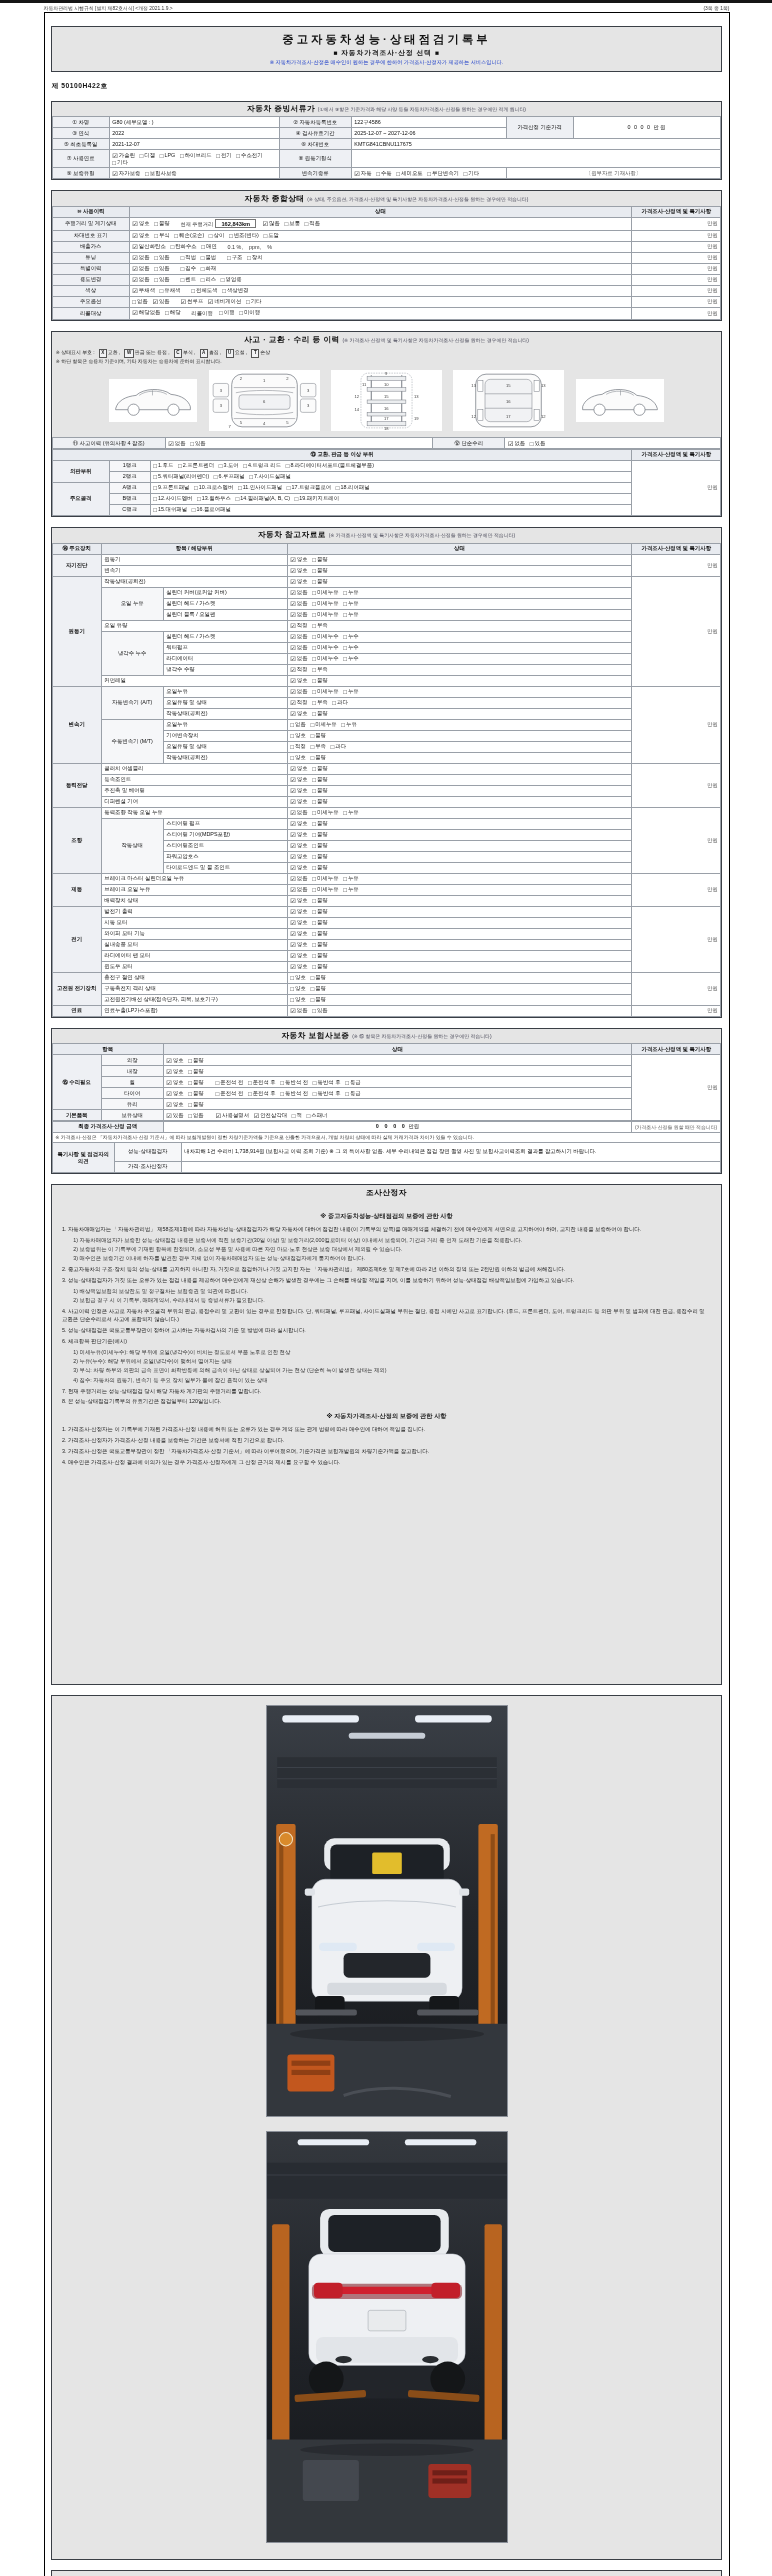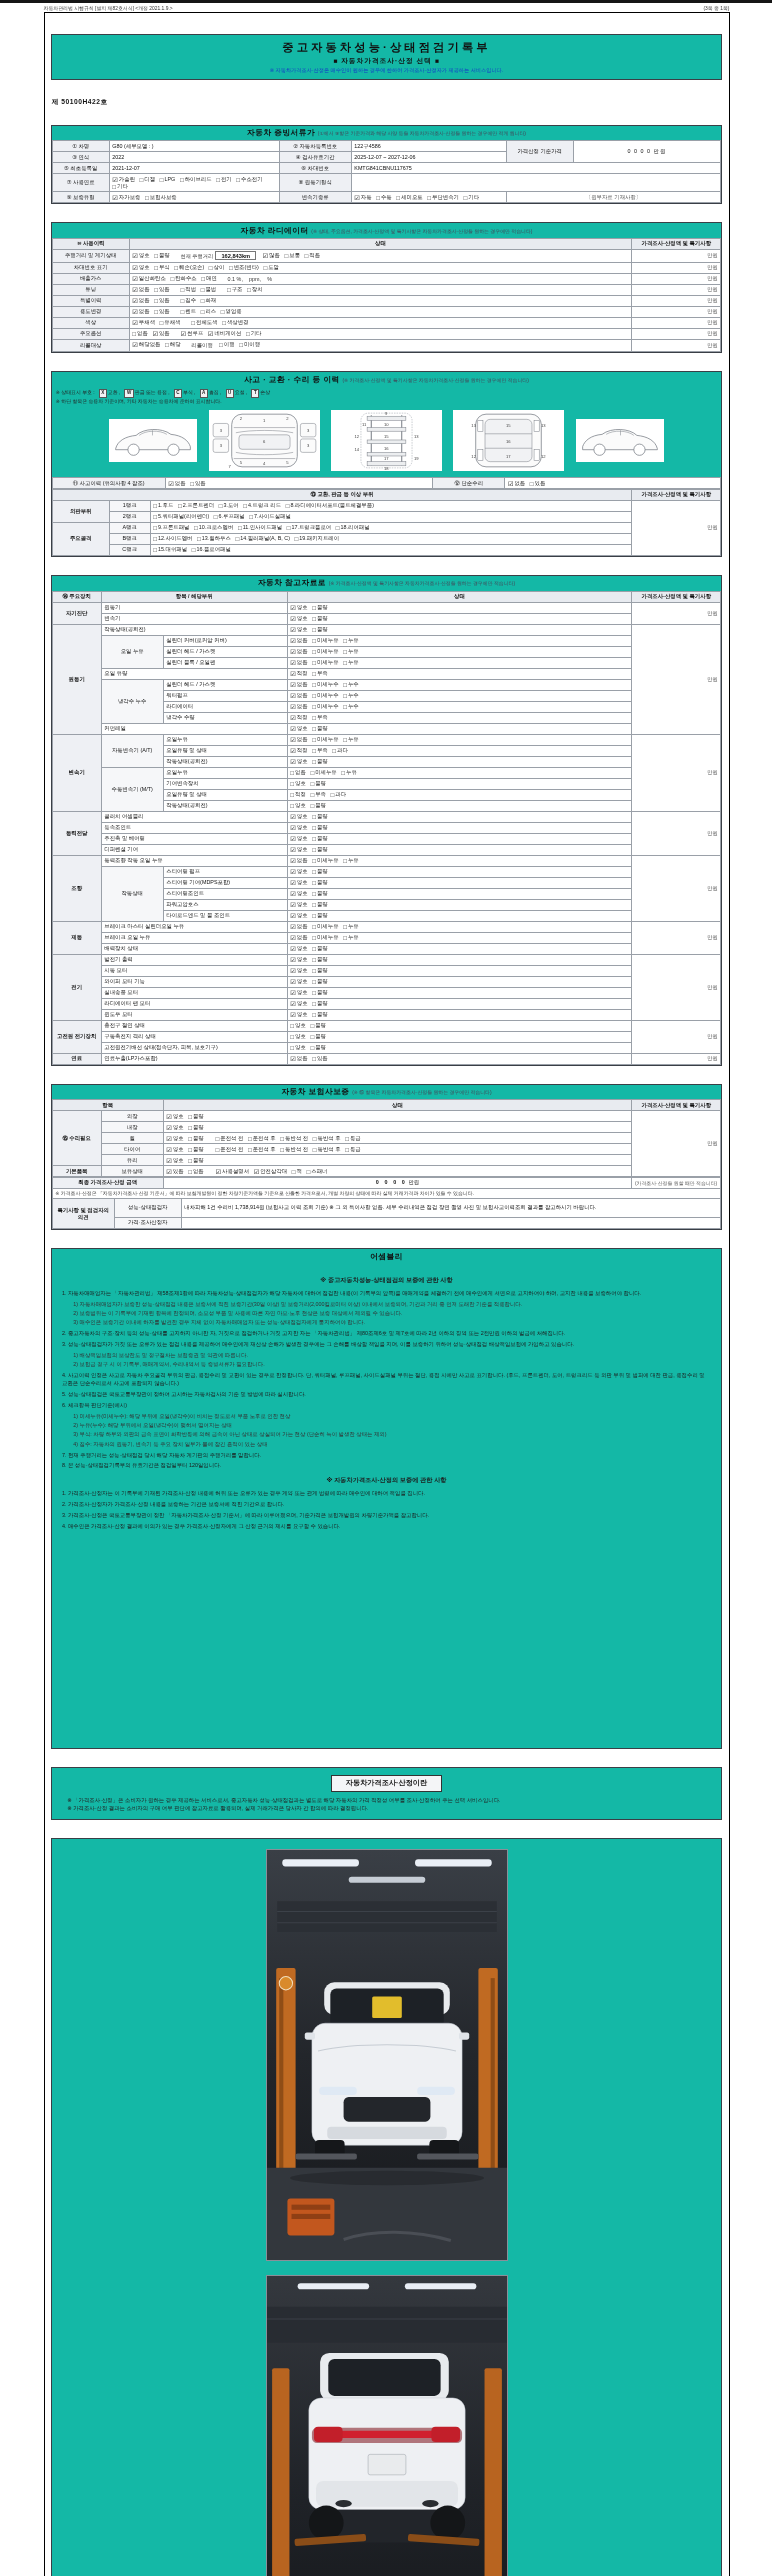--- a/index.html
+++ b/index.html
@@ -1,21 +1,21 @@
 <!DOCTYPE html>
 <html style="font-size:8.2px"><head>
 <meta charset="utf-8">
 <style>
 *{box-sizing:border-box;margin:0;padding:0}
 html,body{background:#fff}
 body{width:773px;font-family:"Liberation Sans","DejaVu Sans",sans-serif;color:#111;-webkit-font-smoothing:antialiased}
 .topbar{height:3.1px;background:#151515;width:100%}
 .formref{width:686px;margin:1.5px auto 0;display:flex;justify-content:space-between;font-size:4.9px;color:#333}
 .sheet{width:686px;margin:1px auto 7.2px;border:0.5px solid #000;padding:3.1px 5.2px 9.3px;background:#fff}
-.box{border:0.8px solid #3a3f46;margin:18px 1px;background:#14b8a6}
+.box{border:0.8px solid #3a3f46;margin:10px 1px;background:#e5e5e5}
 .sec-title{text-align:center;font-weight:bold;font-size:7.7px;padding:2.6px 0 2.1px;letter-spacing:0.5px}
 .sec-note{font-weight:normal;font-size:4.9px;color:#445;letter-spacing:0}
 .doc-no{font-size:6.7px;font-weight:bold;margin:4.1px 2.1px 0;letter-spacing:0.5px}
 .header-box{padding:5.2px 0 4.1px;text-align:center}
 .doc-title{font-size:11.3px;font-weight:bold;letter-spacing:3.1px}
 .doc-subtitle{font-size:6.7px;font-weight:bold;margin-top:2.1px;letter-spacing:1px}
 .doc-subnote{font-size:5.2px;color:#1437c8;margin-top:1.5px}
 table.grid{width:100%;border-collapse:collapse;font-size:5.4px;table-layout:fixed}
 .grid td,.grid th{border:0.5px solid #9aa0a8;padding:1.5px 2.6px;vertical-align:middle;word-break:keep-all}
 .grid th{background:#e8ebf0;font-weight:bold;text-align:center;font-size:5.4px}
@@ -158,21 +158,21 @@
                 <span>기타</span>
               </span></td>
         <td class="val" colspan="2" style="text-align:center;color:#555">〔원부자료 기재사항〕</td>
       </tr>
     </tbody>
       </table>
   </div>
 
   <div class="box">
     <div class="sec-title">
-      <span>자동차 라디에이터</span>
+      <span>자동차 종합상태</span>
       <span class="sec-note">(※ 상태, 주요옵션, 가격조사·산정액 및 특기사항은 자동차가격조사·산정을 원하는 경우에만 적습니다)</span>
     </div>
     <table class="grid">
       <colgroup>
           <col style="width:77px">
           <col>
           <col class="w-price" style="width:89px">
         </colgroup>
       <thead>
         <tr>
@@ -1253,21 +1253,21 @@
       </tr>
       <tr>
         <td class="sub">가격·조사산정자</td>
         <td class="val" style="height:11.3px"></td>
       </tr>
     </tbody>
       </table>
   </div>
 
   <div class="box">
-    <div class="sec-title">어셈블리</div>
+    <div class="sec-title">조사산정자</div>
     <div class="notes-content" id="notes-content">
         <div class="note-heading">※ 중고자동차성능·상태점검의 보증에 관한 사항</div>
         <div class="note-item">1. 자동차매매업자는 「자동차관리법」 제58조제1항에 따라 자동차성능·상태점검자가 해당 자동차에 대하여 점검한 내용(이 기록부의 앞쪽)을 매매계약을 체결하기 전에 매수인에게 서면으로 고지하여야 하며, 고지한 내용을 보증하여야 합니다.</div>
         <div class="note-sub">1) 자동차매매업자가 보증한 성능·상태점검 내용은 보증서에 적힌 보증기간(30일 이상) 및 보증거리(2,000킬로미터 이상) 이내에서 보증되며, 기간과 거리 중 먼저 도래한 기준을 적용합니다.</div>
         <div class="note-sub">2) 보증범위는 이 기록부에 기재된 항목에 한정되며, 소모성 부품 및 사용에 따른 자연 마모·노후 현상은 보증 대상에서 제외될 수 있습니다.</div>
         <div class="note-sub">3) 매수인은 보증기간 이내에 하자를 발견한 경우 지체 없이 자동차매매업자 또는 성능·상태점검자에게 통지하여야 합니다.</div>
         <div class="note-item">2. 중고자동차의 구조·장치 등의 성능·상태를 고지하지 아니한 자, 거짓으로 점검하거나 거짓 고지한 자는 「자동차관리법」 제80조제6호 및 제7호에 따라 2년 이하의 징역 또는 2천만원 이하의 벌금에 처해집니다.</div>
         <div class="note-item">3. 성능·상태점검자가 거짓 또는 오류가 있는 점검 내용을 제공하여 매수인에게 재산상 손해가 발생한 경우에는 그 손해를 배상할 책임을 지며, 이를 보증하기 위하여 성능·상태점검 배상책임보험에 가입하고 있습니다.</div>
         <div class="note-sub">1) 배상책임보험의 보상한도 및 청구절차는 보험증권 및 약관에 따릅니다.</div>
         <div class="note-sub">2) 보험금 청구 시 이 기록부, 매매계약서, 수리내역서 등 증빙서류가 필요합니다.</div>
@@ -1281,25 +1281,20 @@
         <div class="note-item">7. 현재 주행거리는 성능·상태점검 당시 해당 자동차 계기판의 주행거리를 말합니다.</div>
         <div class="note-item">8. 본 성능·상태점검기록부의 유효기간은 점검일부터 120일입니다.</div>
         <div class="note-heading">※ 자동차가격조사·산정의 보증에 관한 사항</div>
         <div class="note-item">1. 가격조사·산정자는 이 기록부에 기재된 가격조사·산정 내용에 허위 또는 오류가 있는 경우 계약 또는 관계 법령에 따라 매수인에 대하여 책임을 집니다.</div>
         <div class="note-item">2. 가격조사·산정자가 가격조사·산정 내용을 보증하는 기간은 보증서에 적힌 기간으로 합니다.</div>
         <div class="note-item">3. 가격조사·산정은 국토교통부장관이 정한 「자동차가격조사·산정 기준서」에 따라 이루어졌으며, 기준가격은 보험개발원의 차량기준가액을 참고합니다.</div>
         <div class="note-item">4. 매수인은 가격조사·산정 결과에 이의가 있는 경우 가격조사·산정자에게 그 산정 근거의 제시를 요구할 수 있습니다.</div>
       </div>
   </div>
 
-  <div class="box explain-box">
-    <div class="explain-title">자동차가격조사·산정이란</div>
-    <div class="explain-line">※ 「가격조사·산정」은 소비자가 원하는 경우 제공하는 서비스로서, 중고자동차 성능·상태점검과는 별도로 해당 자동차의 가격 적정성 여부를 조사·산정하여 주는 선택 서비스입니다.</div>
-    <div class="explain-line">※ 가격조사·산정 결과는 소비자의 구매 여부 판단에 참고자료로 활용되며, 실제 거래가격은 당사자 간 합의에 따라 결정됩니다.</div>
-  </div>
 
   <div class="box">
     <div class="photo-wrap">
 
       <svg class="photo" viewBox="0 0 470 800" preserveAspectRatio="none">
         <defs>
           <linearGradient id="bg1" x1="0" y1="0" x2="0" y2="1">
             <stop offset="0" stop-color="#3a3f46"></stop>
               <stop offset="0.5" stop-color="#23262b"></stop>
               <stop offset="1" stop-color="#16181b"></stop>

